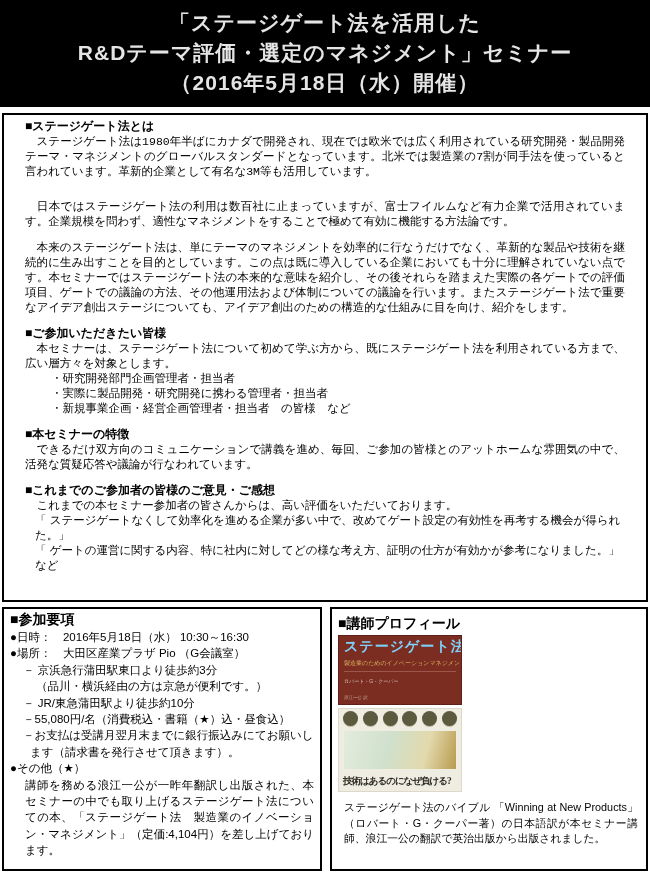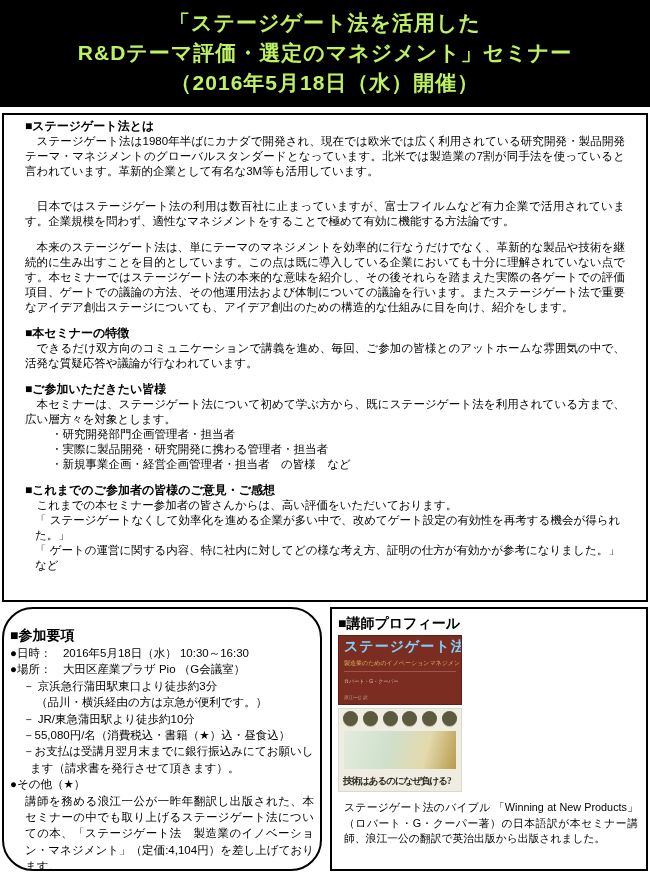--- a/index.html
+++ b/index.html
@@ -7,48 +7,48 @@
   body {
     width:650px; height:873px;
     font-family:"Liberation Sans","DejaVu Sans",sans-serif;
     color:#000;
   }
   .page { position:relative; width:650px; height:873px; background:#fff; overflow:hidden; }
 
   
   .banner {
     position:absolute; top:0; left:0; width:650px; height:107px;
-    background:#000; color:#bef264; text-align:center;
+    background:#000; color:#e5e5e5; text-align:center;
     font-weight:bold; font-size:21px; line-height:30px; padding-top:8px;
     letter-spacing:1px;
   }
 
   
   .main-box {
     position:absolute; top:113px; left:2px; width:646px; height:489px;
     border:2px solid #000; background:#fff;
     padding:4px 21px; font-size:11.5px; line-height:15px; overflow:hidden;
   }
   .sec { margin-top:11px; }
   .sec:first-child { margin-top:0; }
   .sec-heading { font-weight:bold; font-size:12px; }
-  .para { text-align:justify; }
+  .para { text-align:justify;font-family:Liberation Mono, monospace; }
   .gap-before { margin-top:20px; }
   .bullet { padding-left:26px; }
   .quote { padding-left:10px; }
 
   
   .bottom-row {
     position:absolute; top:607px; left:2px; width:646px; height:264px;
     display:flex; gap:8px;
   }
   .bbox { border:2px solid #000; background:#fff; overflow:hidden; }
   .box-heading { font-size:14px; font-weight:bold; line-height:20px; }
 
-  .req-box { width:320px; padding:16px 6px; font-size:11.5px; line-height:16.4px;border-radius:31px; }
+  .req-box { width:320px; padding:0 6px; font-size:11.5px; line-height:16.4px; }
   .lv1 { padding-left:13px; }
   .lv1h { padding-left:20px; text-indent:-7px; }
   .lv2 { padding-left:26px; }
   .lvp { padding-left:15px; text-align:justify; }
 
   .profile-box { flex:1; padding:4px 6px; font-size:11.5px; line-height:16.5px; }
   .profile-row { display:flex; gap:6px; margin-top:2px; }
   .profile-text { flex:1; }
   .profile-name { margin-bottom:1px; }
   .profile-bio { text-align:justify; }
@@ -95,30 +95,30 @@
       <div class="sec-heading">■ステージゲート法とは</div>
       <div class="para">　ステージゲート法は1980年半ばにカナダで開発され、現在では欧米では広く利用されている研究開発・製品開発テーマ・マネジメントのグローバルスタンダードとなっています。北米では製造業の7割が同手法を使っていると言われています。革新的企業として有名な3M等も活用しています。</div>
       <div class="para gap-before">　日本ではステージゲート法の利用は数百社に止まっていますが、富士フイルムなど有力企業で活用されています。企業規模を問わず、適性なマネジメントをすることで極めて有効に機能する方法論です。</div>
     </div>
 
     <div class="sec">
       <div class="para">　本来のステージゲート法は、単にテーマのマネジメントを効率的に行なうだけでなく、革新的な製品や技術を継続的に生み出すことを目的としています。この点は既に導入している企業においても十分に理解されていない点です。本セミナーではステージゲート法の本来的な意味を紹介し、その後それらを踏まえた実際の各ゲートでの評価項目、ゲートでの議論の方法、その他運用法および体制についての議論を行います。またステージゲート法で重要なアイデア創出ステージについても、アイデア創出のための構造的な仕組みに目を向け、紹介をします。</div>
     </div>
 
     <div class="sec">
-      <div class="sec-heading">■本セミナーの特徴</div>
-      <div class="para">　できるだけ双方向のコミュニケーションで講義を進め、毎回、ご参加の皆様とのアットホームな雰囲気の中で、活発な質疑応答や議論が行なわれています。</div>
-    </div>
-
-    <div class="sec">
       <div class="sec-heading">■ご参加いただきたい皆様</div>
       <div class="para">　本セミナーは、ステージゲート法について初めて学ぶ方から、既にステージゲート法を利用されている方まで、広い層方々を対象とします。</div>
       <div class="bullet">・研究開発部門企画管理者・担当者</div>
       <div class="bullet">・実際に製品開発・研究開発に携わる管理者・担当者</div>
       <div class="bullet">・新規事業企画・経営企画管理者・担当者　の皆様　など</div>
+    </div>
+
+    <div class="sec">
+      <div class="sec-heading">■本セミナーの特徴</div>
+      <div class="para">　できるだけ双方向のコミュニケーションで講義を進め、毎回、ご参加の皆様とのアットホームな雰囲気の中で、活発な質疑応答や議論が行なわれています。</div>
     </div>
 
     <div class="sec">
       <div class="sec-heading">■これまでのご参加者の皆様のご意見・ご感想</div>
       <div class="para">　これまでの本セミナー参加者の皆さんからは、高い評価をいただいております。</div>
       <div class="quote">「 ステージゲートなくして効率化を進める企業が多い中で、改めてゲート設定の有効性を再考する機会が得られた。」</div>
       <div class="quote">「 ゲートの運営に関する内容、特に社内に対してどの様な考え方、証明の仕方が有効かが参考になりました。」 など</div>
     </div>
 
   </section>

